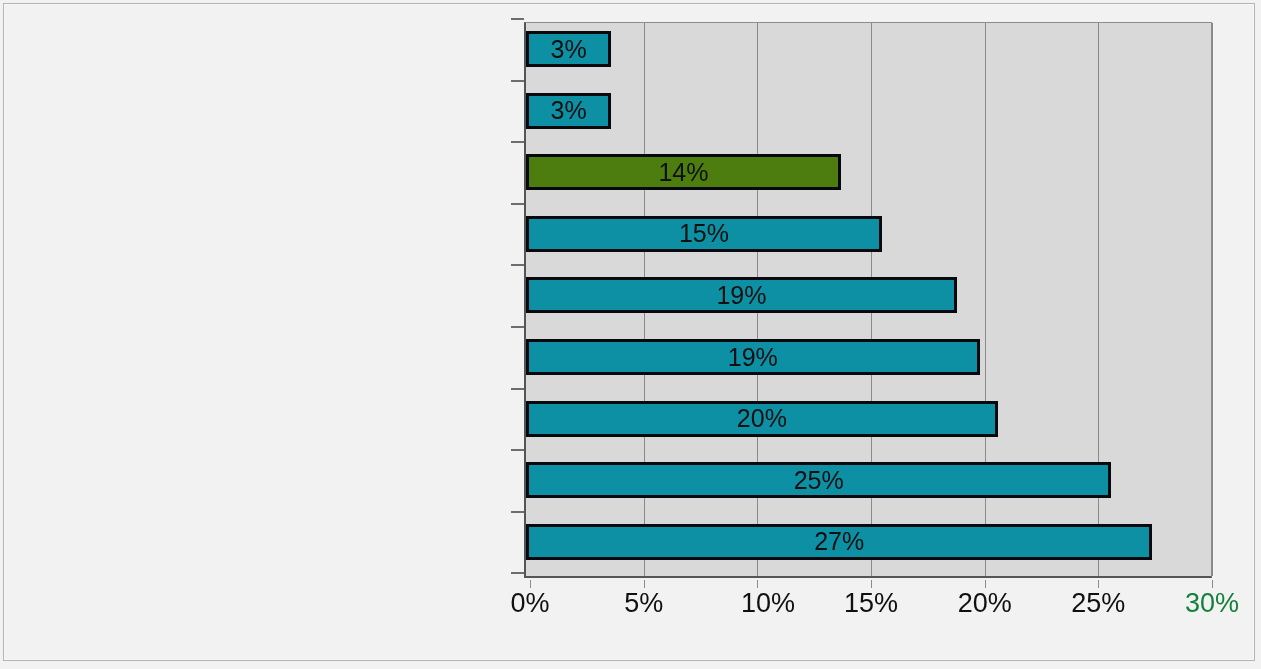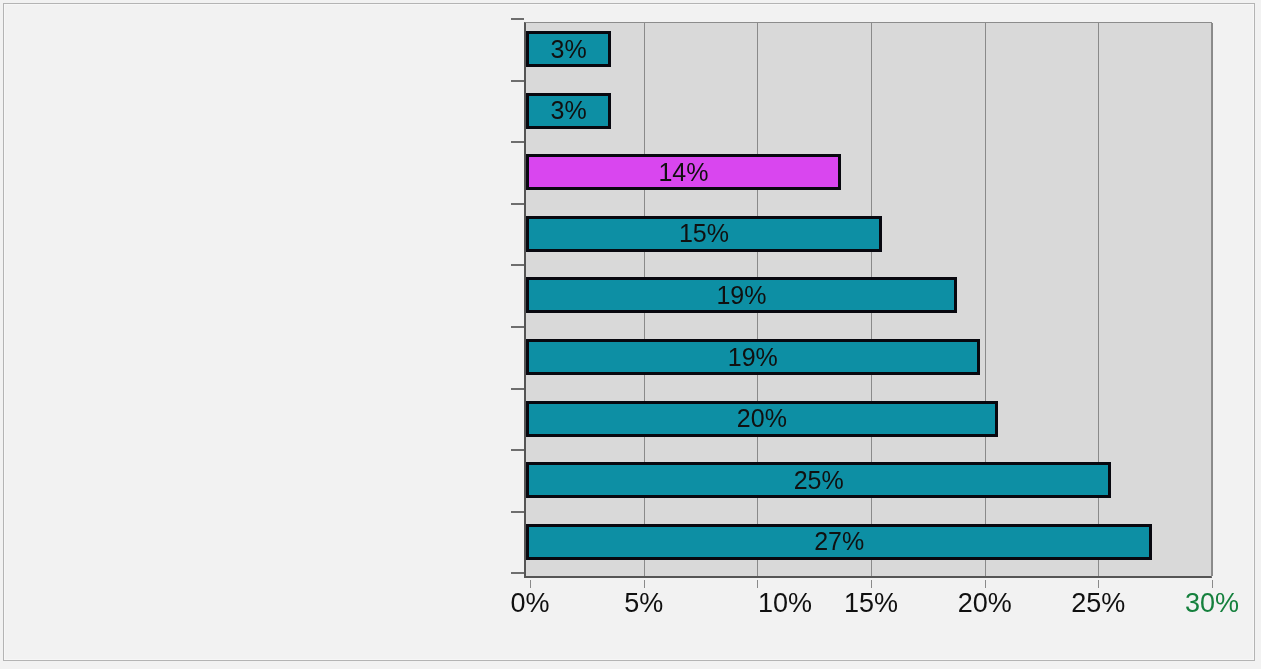--- a/index.html
+++ b/index.html
@@ -115,21 +115,21 @@
           <div class="gridline" style="left: 572.333px; background: rgb(138, 138, 138);"></div>
           <div class="gridline" style="left: 686px; background: rgb(138, 138, 138);"></div>
         </div>
       <div id="bars">
           <div class="bar" style="top: 8px; width: 85.2933px; height: 36px; background: rgb(13, 143, 164); border-color: rgb(8, 8, 15);">
             <span class="bar-label" style="color: rgb(16, 16, 16);">3%</span>
           </div>
           <div class="bar" style="top: 69.6px; width: 85.2933px; height: 36px; background: rgb(13, 143, 164); border-color: rgb(8, 8, 15);">
             <span class="bar-label" style="color: rgb(16, 16, 16);">3%</span>
           </div>
-          <div class="bar" style="top: 131.2px; width: 314.9px; height: 36px; background: #d946ef; border-color: rgb(8, 8, 15);">
+          <div class="bar" style="top: 131.2px; width: 314.9px; height: 36px; background: #4d7c0f; border-color: rgb(8, 8, 15);">
             <span class="bar-label" style="color: rgb(16, 16, 16);">14%</span>
           </div>
           <div class="bar" style="top: 192.8px; width: 355.82px; height: 36px; background: rgb(13, 143, 164); border-color: rgb(8, 8, 15);">
             <span class="bar-label" style="color: rgb(16, 16, 16);">15%</span>
           </div>
           <div class="bar" style="top: 254.4px; width: 430.84px; height: 36px; background: rgb(13, 143, 164); border-color: rgb(8, 8, 15);">
             <span class="bar-label" style="color: rgb(16, 16, 16);">19%</span>
           </div>
           <div class="bar" style="top: 316px; width: 453.573px; height: 36px; background: rgb(13, 143, 164); border-color: rgb(8, 8, 15);">
             <span class="bar-label" style="color: rgb(16, 16, 16);">19%</span>
@@ -157,21 +157,21 @@
         <div class="ytick" style="left: 511px; top: 449.2px;"></div>
         <div class="ytick" style="left: 511px; top: 510.8px;"></div>
         <div class="ytick" style="left: 511px; top: 572.4px;"></div>
       </div>
     <div id="xaxis">
         <div class="xtick" style="left: 530px;"></div>
         <div class="xlabel" style="left: 530px; color: rgb(16, 16, 16);">0%</div>
         <div class="xtick" style="left: 643.667px;"></div>
         <div class="xlabel" style="left: 643.667px; color: rgb(16, 16, 16);">5%</div>
         <div class="xtick" style="left: 757.333px;"></div>
-        <div class="xlabel" style="left: 785px; color: rgb(16, 16, 16);">10%</div>
+        <div class="xlabel" style="left: 768px; color: rgb(16, 16, 16);">10%</div>
         <div class="xtick" style="left: 871px;"></div>
         <div class="xlabel" style="left: 871px; color: rgb(16, 16, 16);">15%</div>
         <div class="xtick" style="left: 984.667px;"></div>
         <div class="xlabel" style="left: 984.667px; color: rgb(16, 16, 16);">20%</div>
         <div class="xtick" style="left: 1098.33px;"></div>
         <div class="xlabel" style="left: 1098.33px; color: rgb(16, 16, 16);">25%</div>
         <div class="xtick" style="left: 1212px;"></div>
         <div class="xlabel" style="left: 1212px; color: #15803d;">30%</div>
       </div>
 

